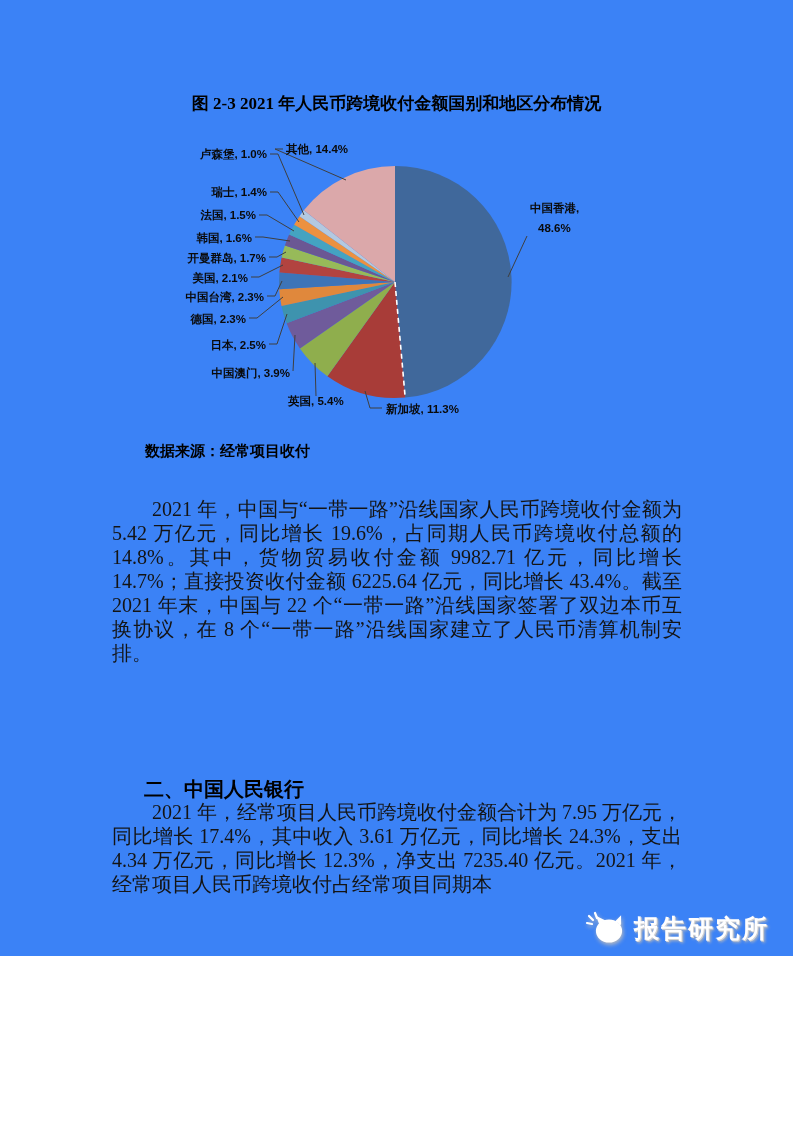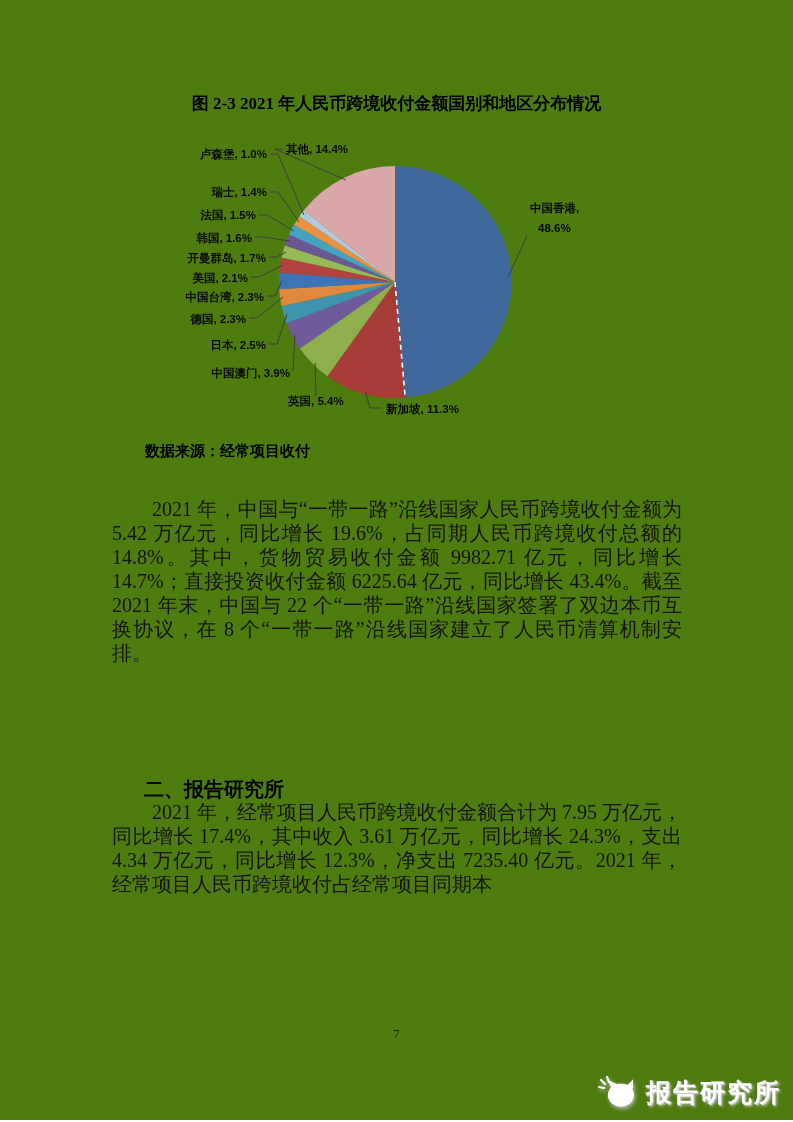--- a/index.html
+++ b/index.html
@@ -1,17 +1,17 @@
 <!DOCTYPE html>
 <html><head>
 <meta charset="utf-8">
 <style>
   html,body{margin:0;padding:0;background:#ffffff;}
   .page{
-    position:relative;width:793px;height:1120px;background:#4d7c0f;
+    position:relative;width:793px;height:956px;background:#3b82f6;
     font-family:"Liberation Serif",serif;overflow:hidden;
   }
   .fig-title{
     position:absolute;top:92px;left:0;width:100%;text-align:center;
     font-size:17px;font-weight:bold;color:#000;
   }
   svg.chart{position:absolute;left:140px;top:130px;}
   .chart-label{
     font-family:"Liberation Sans",sans-serif;font-weight:bold;
     font-size:11.5px;fill:#0a0a0a;
@@ -26,21 +26,21 @@
   .para-1{top:497px;}
   .para-2{top:800px;}
   .section-heading{
     position:absolute;left:144px;top:776px;font-size:20px;font-weight:bold;color:#000;
   }
   .page-number{
     position:absolute;top:1026px;left:0;width:100%;text-align:center;
     font-size:13px;color:#222;
   }
   .watermark{
-    position:absolute;right:12px;bottom:10px;display:flex;align-items:center;gap:9px;
+    position:absolute;right:24px;bottom:10px;display:flex;align-items:center;gap:9px;
   }
   .wm-text{
     font-family:"Liberation Sans",sans-serif;font-weight:bold;font-size:25px;
     letter-spacing:2px;color:#ffffff;
     text-shadow:1px 1px 0 #d2d2d2,2px 2px 3px #b9b9b9;
   }
 </style>
 </head>
 <body>
 
@@ -91,21 +91,21 @@
       <polyline points="130,24 138,24 164,85" fill="none" stroke="#3f3f3f" stroke-width="1"></polyline>
       <text x="127" y="28" text-anchor="end" class="chart-label">卢森堡, 1.0%</text>
       <polyline points="143,19 135,19 206,50" fill="none" stroke="#3f3f3f" stroke-width="1"></polyline>
       <text x="146" y="23" text-anchor="start" class="chart-label">其他, 14.4%</text>
     </svg>
 
   <div class="source-note">数据来源：经常项目收付</div>
 
   <div class="para para-1">2021 年，中国与“一带一路”沿线国家人民币跨境收付金额为 5.42 万亿元，同比增长 19.6%，占同期人民币跨境收付总额的 14.8%。其中，货物贸易收付金额 9982.71 亿元，同比增长 14.7%；直接投资收付金额 6225.64 亿元，同比增长 43.4%。截至 2021 年末，中国与 22 个“一带一路”沿线国家签署了双边本币互换协议，在 8 个“一带一路”沿线国家建立了人民币清算机制安排。</div>
 
-  <div class="section-heading">二、报告研究所</div>
+  <div class="section-heading">二、中国人民银行</div>
 
   <div class="para para-2">2021 年，经常项目人民币跨境收付金额合计为 7.95 万亿元，同比增长 17.4%，其中收入 3.61 万亿元，同比增长 24.3%，支出 4.34 万亿元，同比增长 12.3%，净支出 7235.40 亿元。2021 年，经常项目人民币跨境收付占经常项目同期本</div>
 
   <div class="page-number">7</div>
 
   <div class="watermark">
     <svg width="42" height="36" viewBox="0 0 42 36" style="filter:drop-shadow(1px 2px 2px #bdbdbd);">
       <g fill="none" stroke="#ffffff" stroke-width="2.2" stroke-linecap="round">
         <path d="M6 6 L10 10 M4 13 L9 14 M12 3 L14 8"></path>
         <ellipse cx="26" cy="21" rx="12" ry="10.5" fill="#ffffff" stroke="#ffffff"></ellipse>

